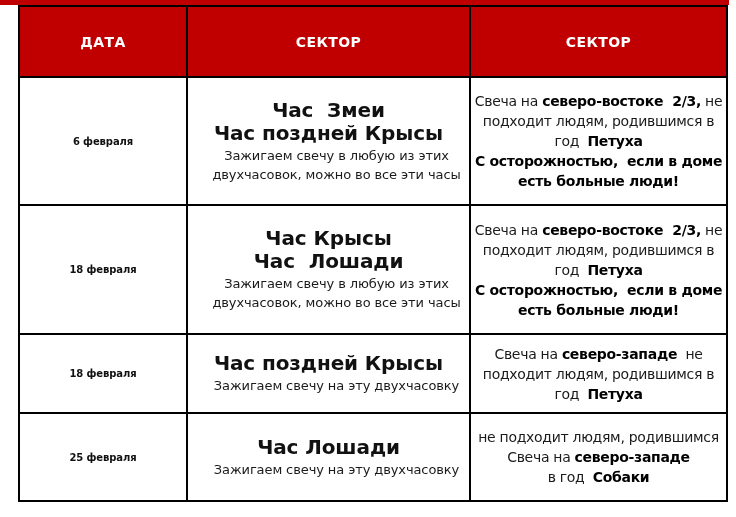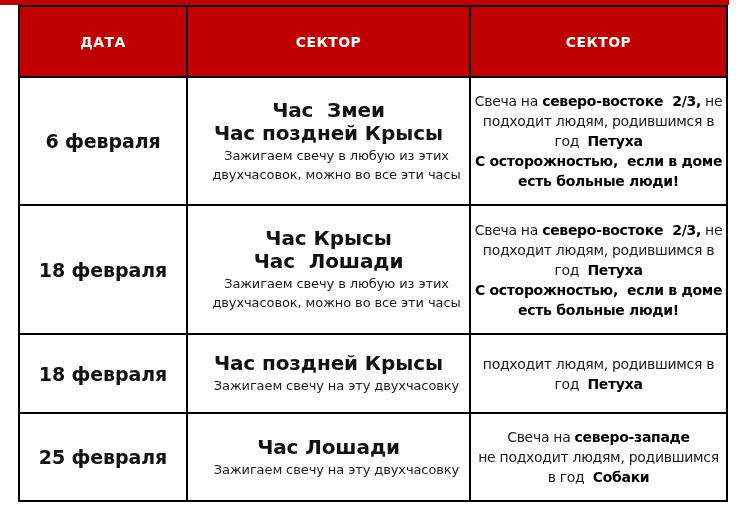--- a/index.html
+++ b/index.html
@@ -21,21 +21,21 @@
     border-right:2px solid #000;border-bottom:2px solid #000;
     display:flex;flex-direction:column;align-items:center;justify-content:center;
     text-align:center;padding:2px 18px;overflow:visible;
   }
   .cell.lc{border-right:none;}
   .cell.lr{border-bottom:none;}
   .hd{
     background:var(--accent,#C00000);color:#ffffff;
     font-weight:bold;font-size:14px;letter-spacing:0.4px;
   }
-  .date{font-weight:bold;font-size:19px;letter-spacing:-0.1px;}
+  .date{font-weight:bold;font-size:10px;letter-spacing:-0.1px;}
   .titles .line{font-weight:bold;font-size:20px;line-height:23px;white-space:pre;letter-spacing:-0.1px;}
   .note{margin-top:1px;margin-left:16px;}
   .note .line{font-size:13px;line-height:19px;white-space:pre;letter-spacing:-0.1px;color:#1a1a1a;}
   .sector-text .line{font-size:14px;line-height:20px;white-space:pre;letter-spacing:-0.3px;color:#1a1a1a;}
   .sector-text .bd{font-weight:bold;color:#000;}
 </style>
 </head>
 <body>
 
 <div class="stage">
@@ -93,35 +93,36 @@
     <div class="cell">
       <div class="titles">
           <div class="line">Час поздней Крысы</div>
         </div>
       <div class="note">
           <div class="line">Зажигаем свечу на эту двухчасовку</div>
         </div>
     </div>
     <div class="cell lc">
       <div class="sector-text">
+          <div class="line"><span>Свеча на </span><span class="bd">северо-западе</span><span>  не</span></div>
           <div class="line"><span>подходит людям, родившимся в</span></div>
           <div class="line"><span>год  </span><span class="bd">Петуха</span></div>
         </div>
     </div>
 
     <div class="cell date lr">25 февраля</div>
     <div class="cell lr">
       <div class="titles">
           <div class="line">Час Лошади</div>
         </div>
       <div class="note">
           <div class="line">Зажигаем свечу на эту двухчасовку</div>
         </div>
     </div>
     <div class="cell lc lr">
       <div class="sector-text">
+          <div class="line"><span>не подходит людям, родившимся</span></div>
           <div class="line"><span>Свеча на </span><span class="bd">северо-западе</span></div>
-          <div class="line"><span>не подходит людям, родившимся</span></div>
           <div class="line"><span>в год  </span><span class="bd">Собаки</span></div>
         </div>
     </div>
   </div>
 </div>
 
 </body></html>

